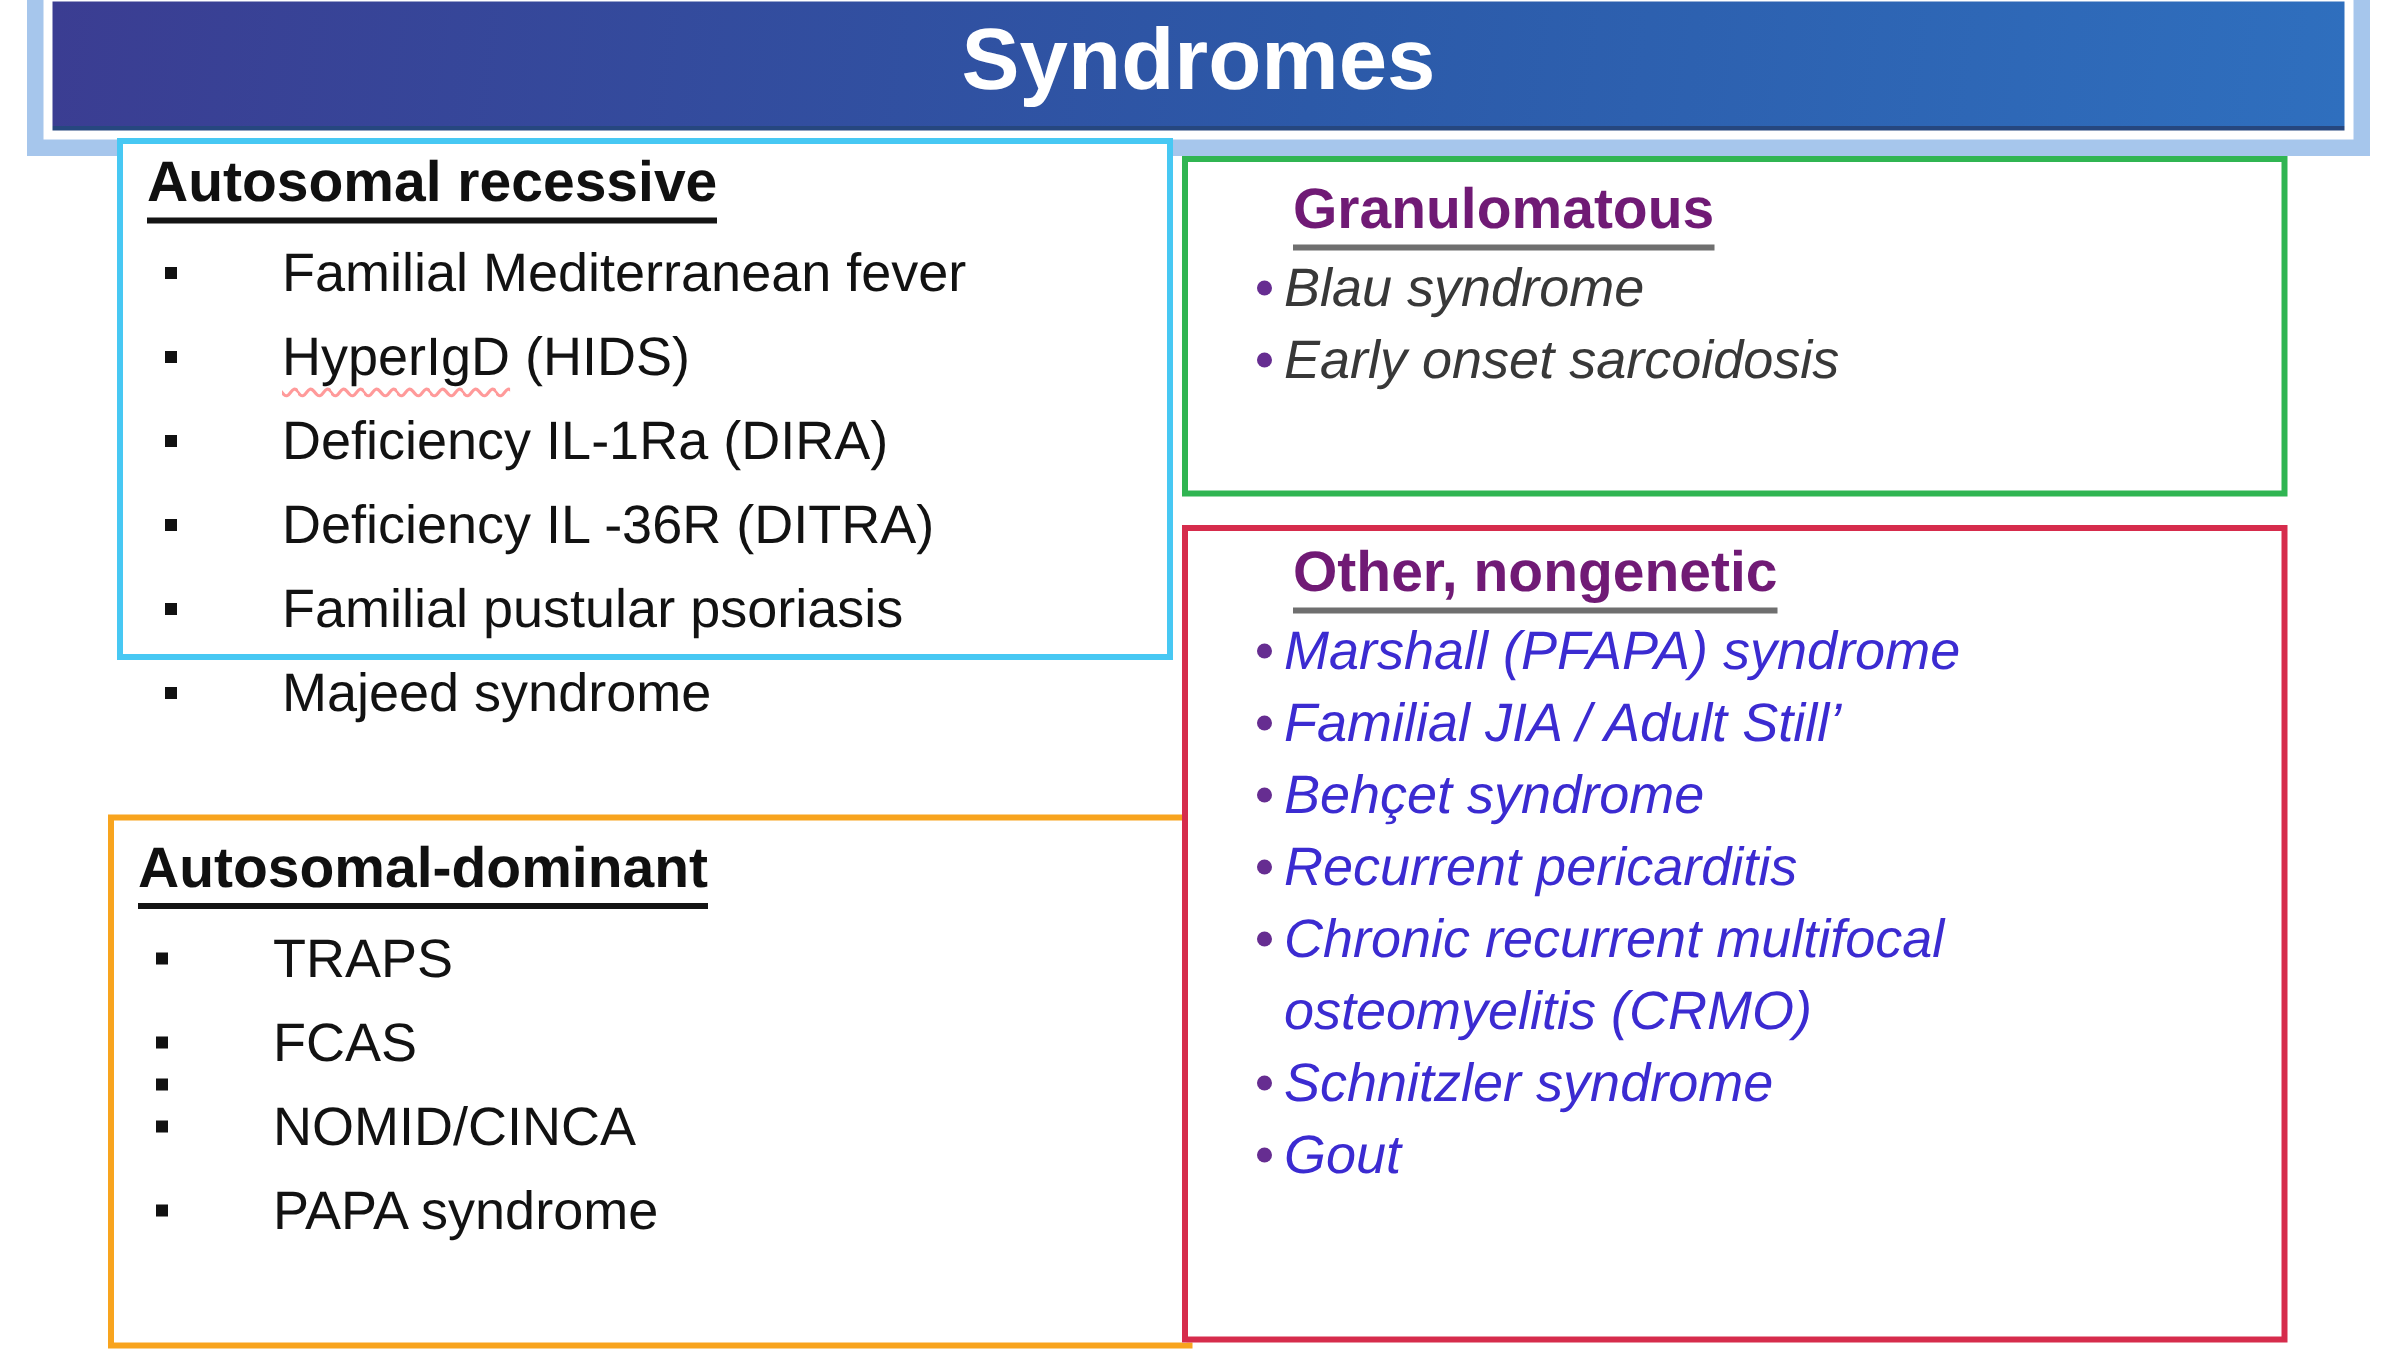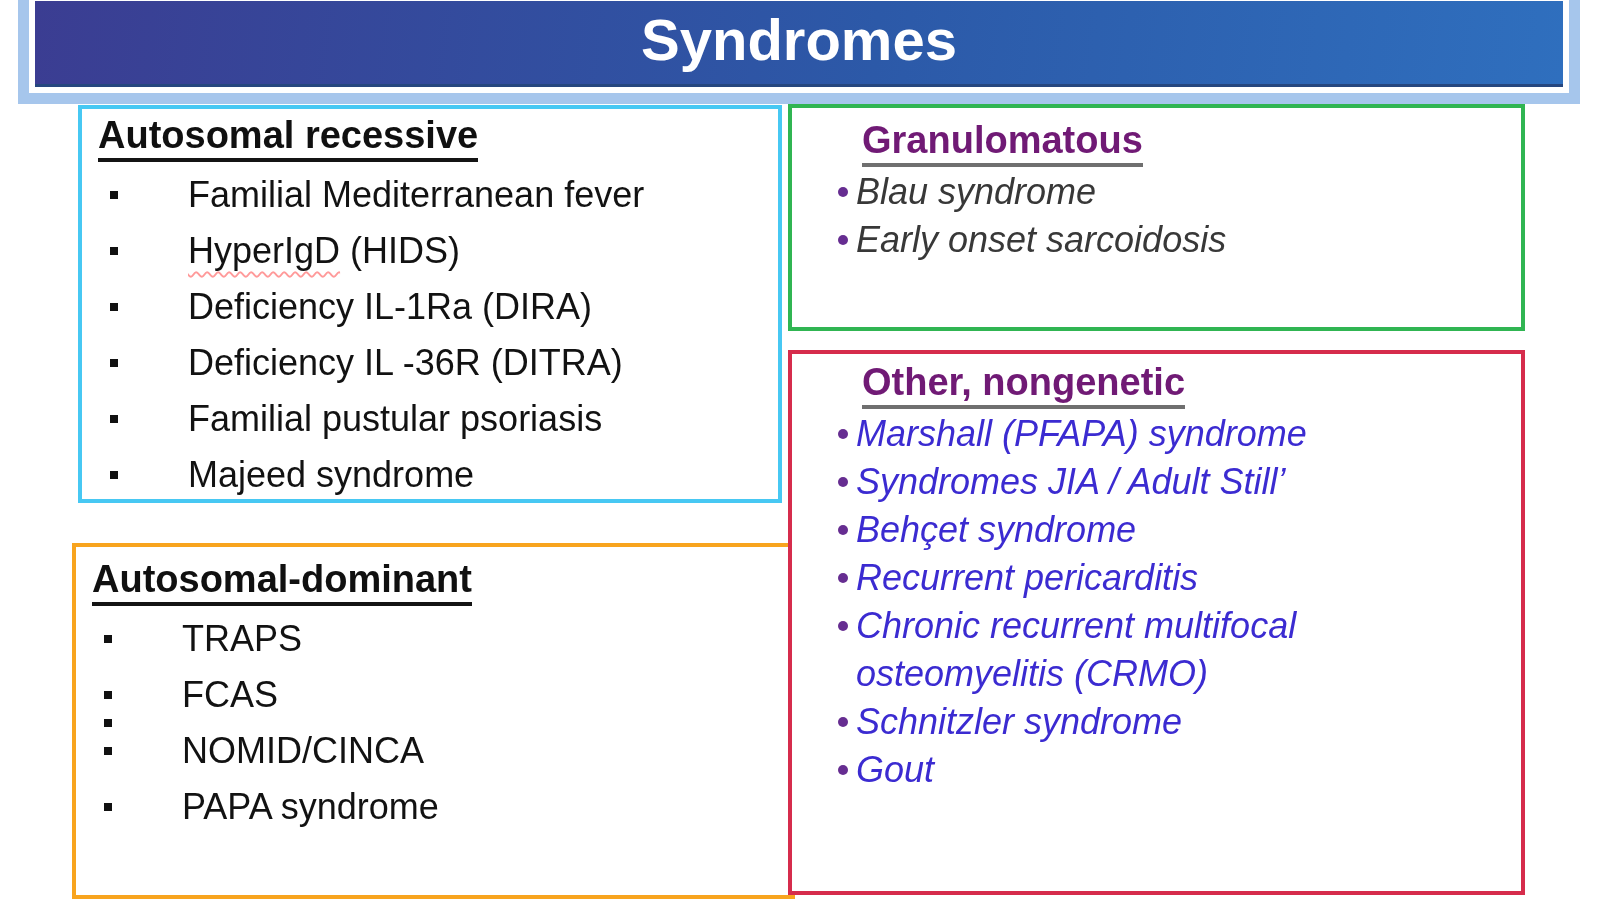--- a/index.html
+++ b/index.html
@@ -23,21 +23,21 @@
     border-bottom:3px solid #26477f;
     display:flex; align-items:center; justify-content:center;
   }
   .slide-title {
     color:#ffffff; font-size:58px; font-weight:700; line-height:1;
     padding-bottom:6px;
   }
 
   
   .panel { position:absolute; box-sizing:border-box; background:#ffffff; }
-  .p-cyan   { left:78px;  top:105px; width:704px; height:398px; border:4px solid var(--cyan_border,#47c8f3);  padding:2px 20px 0 0; }
+  .p-cyan   { left:78px;  top:92px; width:704px; height:348px; border:4px solid var(--cyan_border,#47c8f3);  padding:2px 20px 0 0; }
   .p-orange { left:72px;  top:543px; width:723px; height:356px; border:4px solid var(--orange_border,#f8a41e); padding:8px 20px 0 0; }
   .p-green  { left:788px; top:104px; width:737px; height:227px; border:4px solid var(--green_border,#30b552);  padding:8px 20px 0 0; }
   .p-red    { left:788px; top:350px; width:737px; height:545px; border:4px solid var(--red_border,#d62c4c);    padding:4px 20px 0 0; }
 
   
   .panel h2 { margin:0; font-size:38px; line-height:48px; font-weight:700; }
   .h-left  { margin-left:16px !important; color:#101010; }
   .h-right { margin-left:70px !important; color:#701a75; }
   .h-left .u  { border-bottom:4px solid #141414; padding-bottom:2px; }
   .h-right .u { border-bottom:4px solid #6f6f6f; padding-bottom:2px; }
@@ -165,21 +165,21 @@
     <h2 class="h-right">
       <span class="u">Other, nongenetic</span>
     </h2>
     <ul class="list-right">
       <li>
         <span class="blt"></span>
         <span>Marshall (PFAPA) syndrome</span>
       </li>
       <li>
         <span class="blt"></span>
-        <span>Syndromes JIA / Adult Still’</span>
+        <span>Familial JIA / Adult Still’</span>
       </li>
       <li>
         <span class="blt"></span>
         <span>Behçet syndrome</span>
       </li>
       <li>
         <span class="blt"></span>
         <span>Recurrent pericarditis</span>
       </li>
       <li>

